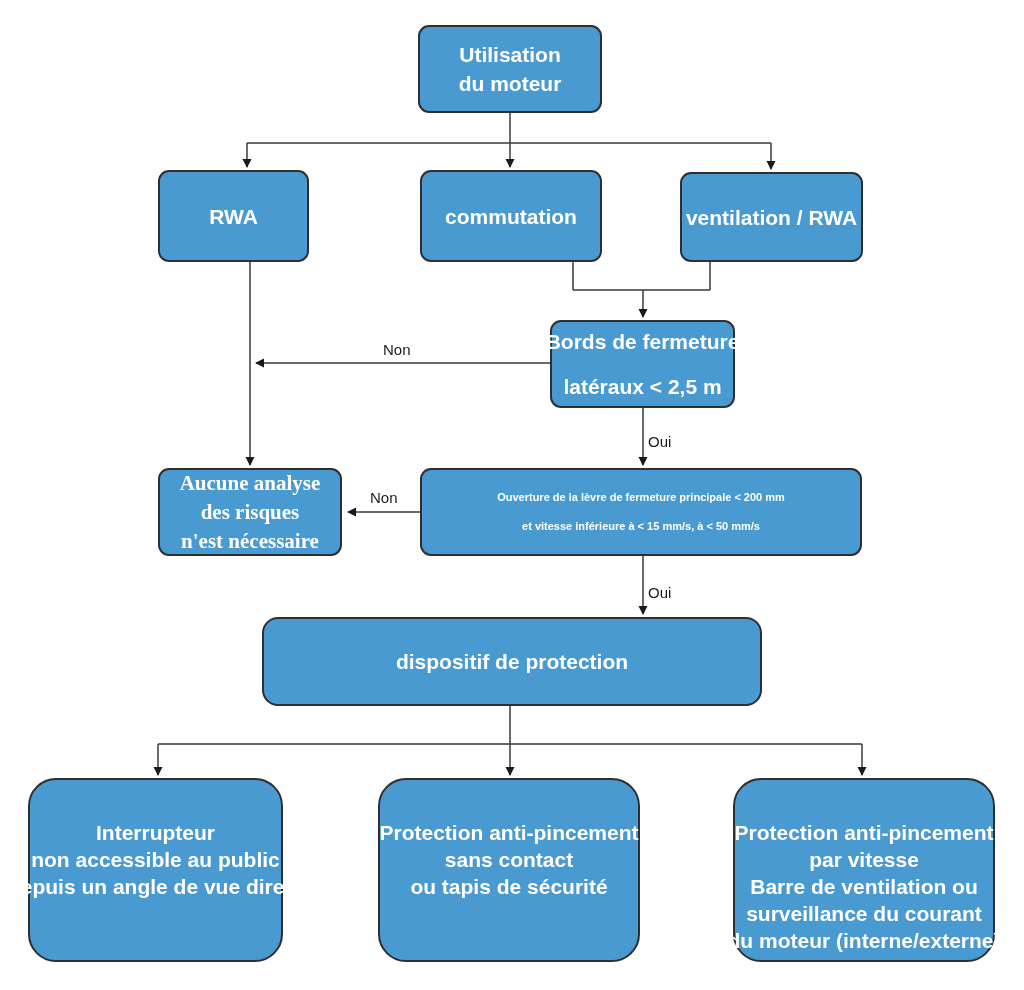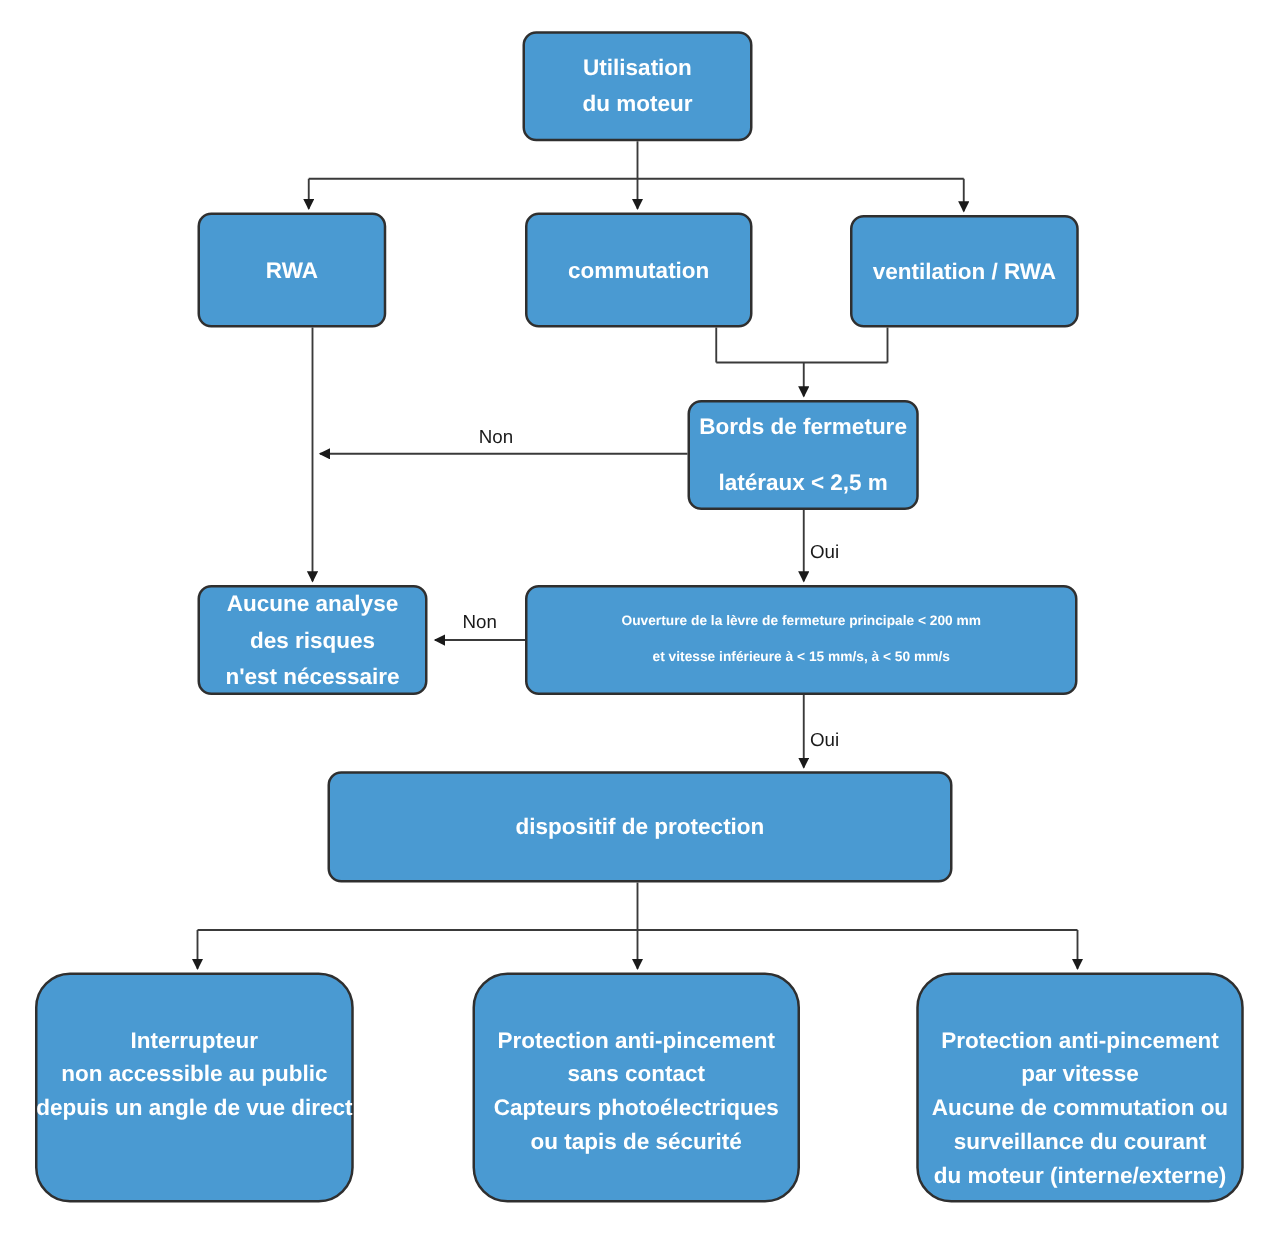--- a/index.html
+++ b/index.html
@@ -22,21 +22,21 @@
     stroke-width: 1.5;
   }
   .node {
     position: absolute;
     box-sizing: border-box;
     background: var(--node-fill, #4a9ad2);
     border: 2px solid var(--node-border, #2f2f2f);
     border-radius: 11px;
     color: var(--node-text, #ffffff);
     font-weight: bold;
-    font-size: 18px;
+    font-size: 21px;
     line-height: 29px;
     text-align: center;
     display: flex;
     flex-direction: column;
     align-items: center;
     justify-content: center;
     white-space: nowrap;
   }
   .node.wide { font-size: 11px; line-height: 29px; }
   .node.round-big {
@@ -96,63 +96,62 @@
 
   <div class="node" style="left:680px; top:172px; width:183px; height:90px;">
     <div>ventilation / RWA</div>
   </div>
 
   <div class="node" style="left:550px; top:320px; width:185px; height:88px;gap:16px;">
     <div>Bords de fermeture</div>
     <div>latéraux &lt; 2,5 m</div>
   </div>
 
-  <div class="node" style="left:158px; top:468px; width:184px; height:88px;">
+  <div class="node" style="left:158px; top:468px; width:184px; height:88px;font-family:Liberation Serif, serif;">
     <div>Aucune analyse</div>
     <div>des risques</div>
     <div>n'est nécessaire</div>
   </div>
 
   <div class="node wide" style="left:420px; top:468px; width:442px; height:88px;">
     <div>Ouverture de la lèvre de fermeture principale &lt; 200 mm</div>
     <div>et vitesse inférieure à &lt; 15 mm/s, à &lt; 50 mm/s</div>
   </div>
 
-  <div class="node" style="left:262px; top:617px; width:500px; height:89px;">
+  <div class="node" style="left:262px; top:617px; width:500px; height:89px;border-radius:16px;">
     <div>dispositif de protection</div>
   </div>
 
   <div class="node round-big" style="left:28px; top:778px; width:255px; height:184px;">
     <div class="title">
       <div>Interrupteur</div>
     </div>
     <div class="body">
       <div>non accessible au public</div>
       <div>depuis un angle de vue direct</div>
     </div>
   </div>
 
   <div class="node round-big" style="left:378px; top:778px; width:262px; height:184px;">
     <div class="title">
       <div>Protection anti-pincement</div>
       <div>sans contact</div>
     </div>
     <div class="body">
-      <div>Capteurs photoélectriques</div>
       <div>ou tapis de sécurité</div>
     </div>
   </div>
 
   <div class="node round-big" style="left:733px; top:778px; width:262px; height:184px;">
     <div class="title">
       <div>Protection anti-pincement</div>
       <div>par vitesse</div>
     </div>
     <div class="body">
-      <div>Aucune de commutation ou</div>
+      <div>Barre de ventilation ou</div>
       <div>surveillance du courant</div>
       <div>du moteur (interne/externe)</div>
     </div>
   </div>
 
   <span class="edge-label" style="left:383px; top:341px;">Non</span>
   <span class="edge-label" style="left:648px; top:433px;">Oui</span>
   <span class="edge-label" style="left:370px; top:489px;">Non</span>
   <span class="edge-label" style="left:648px; top:584px;">Oui</span>
 

